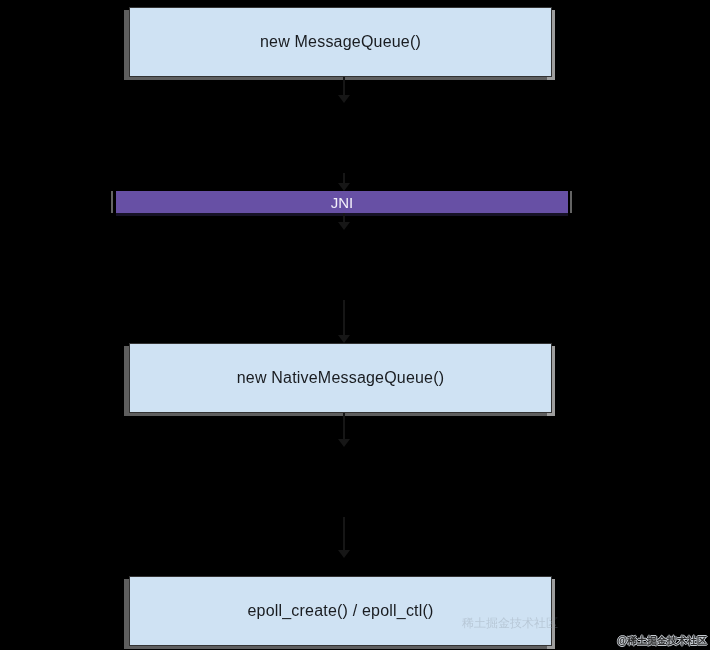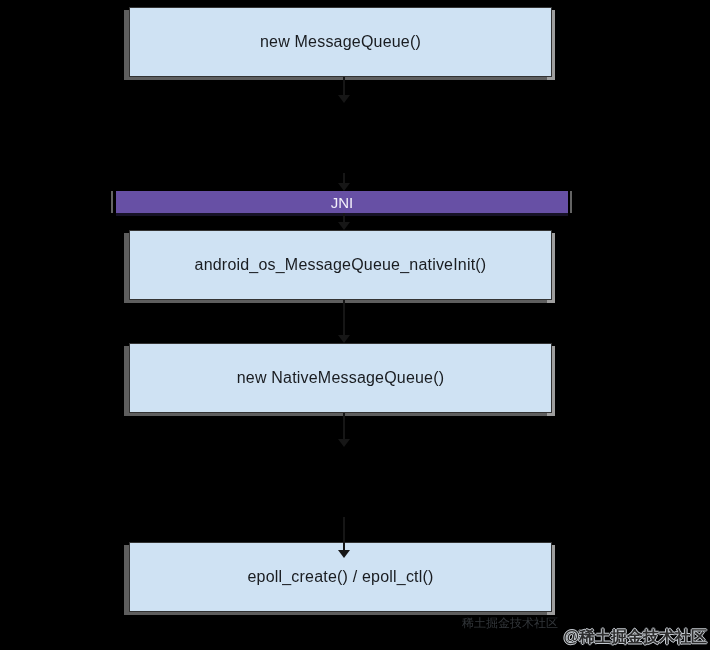--- a/index.html
+++ b/index.html
@@ -75,21 +75,21 @@
     height: 0;
     border-left: 6px solid transparent;
     border-right: 6px solid transparent;
     border-top: 8px solid #161616;
     z-index: 2;
   }
   .watermark {
     position: absolute;
     right: 3px;
     bottom: 2px;
-    font-size: 16px;
+    font-size: 10px;
     font-weight: bold;
     color: #2e2e2e;
     text-shadow: -1px 0 0 #c4c9cf, 1px 0 0 #c4c9cf, 0 -1px 0 #c4c9cf, 0 1px 0 #c4c9cf;
     z-index: 3;
     white-space: nowrap;
   }
   .inner-watermark {
     position: absolute;
     left: 462px;
     top: 615px;
@@ -118,39 +118,36 @@
 
   <div class="jni-tick" style="left: 111px; top: 191px;"></div>
   <div class="jni-tick" style="left: 570px; top: 191px;"></div>
   <div class="jni-bar">
     <span class="label">JNI</span>
   </div>
 
   <div class="connector" style="top: 213px; height: 10px;"></div>
   <div class="arrowhead" style="top: 222px;"></div>
 
-  <div class="flow-box" style="top: 230px;">
-    <span class="label">android_os_MessageQueue_nativeInit()</span>
-  </div>
 
   <div class="connector" style="top: 300px; height: 36px;"></div>
   <div class="arrowhead" style="top: 335px;"></div>
 
   <div class="flow-box" style="top: 343px; justify-content: center;">
     <span class="label">new NativeMessageQueue()</span>
   </div>
 
   <div class="connector" style="top: 413px; height: 27px;"></div>
   <div class="arrowhead" style="top: 439px;"></div>
 
 
   <div class="connector" style="top: 517px; height: 34px;"></div>
   <div class="arrowhead" style="top: 550px;"></div>
 
-  <div class="flow-box" style="top: 542px;">
+  <div class="flow-box" style="top: 576px;">
     <span class="label">epoll_create() / epoll_ctl()</span>
   </div>
 
   <div class="inner-watermark">稀土掘金技术社区</div>
 
   <div class="watermark">@稀土掘金技术社区</div>
 
 </div>
 
 </body></html>

